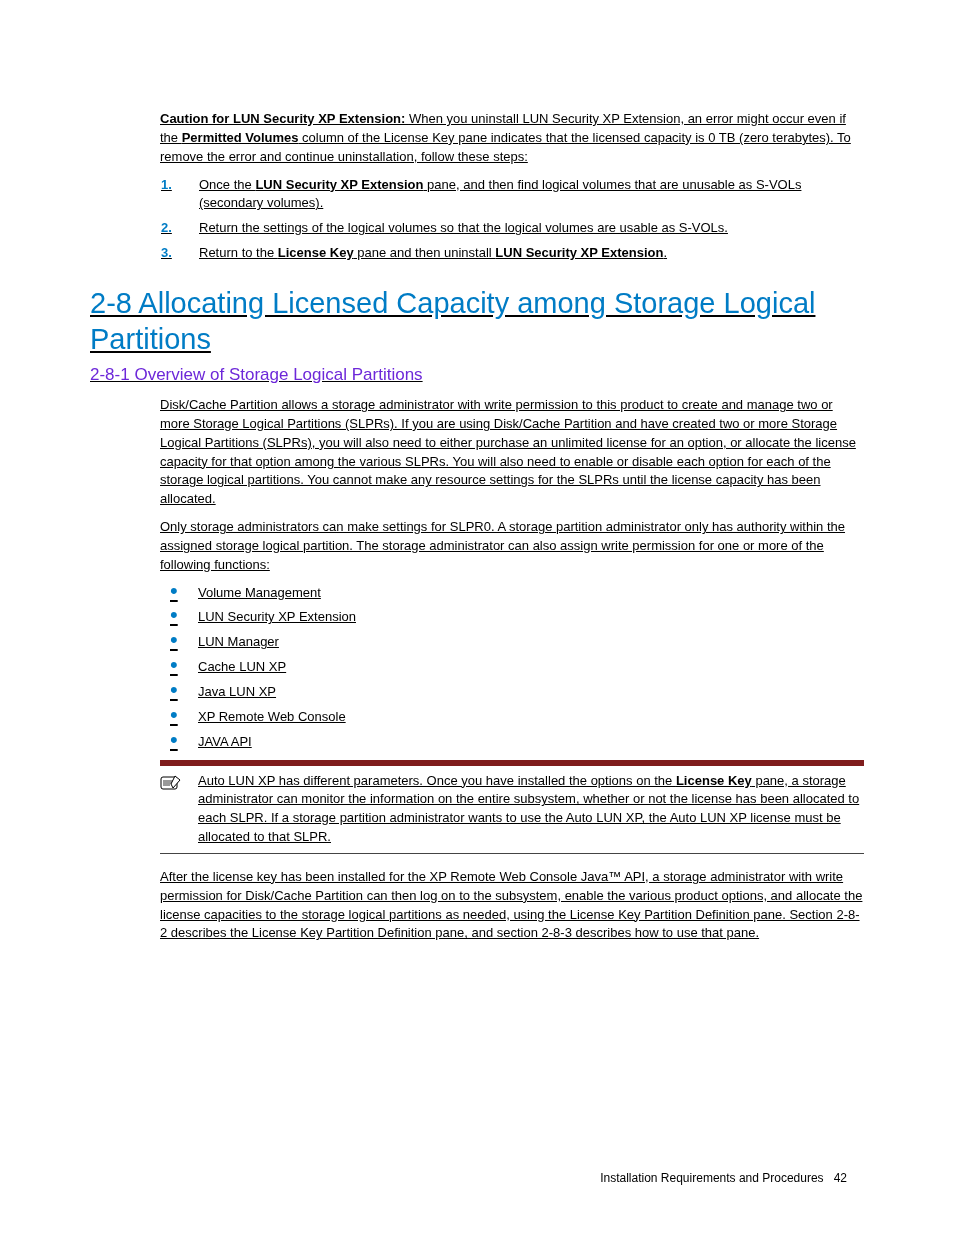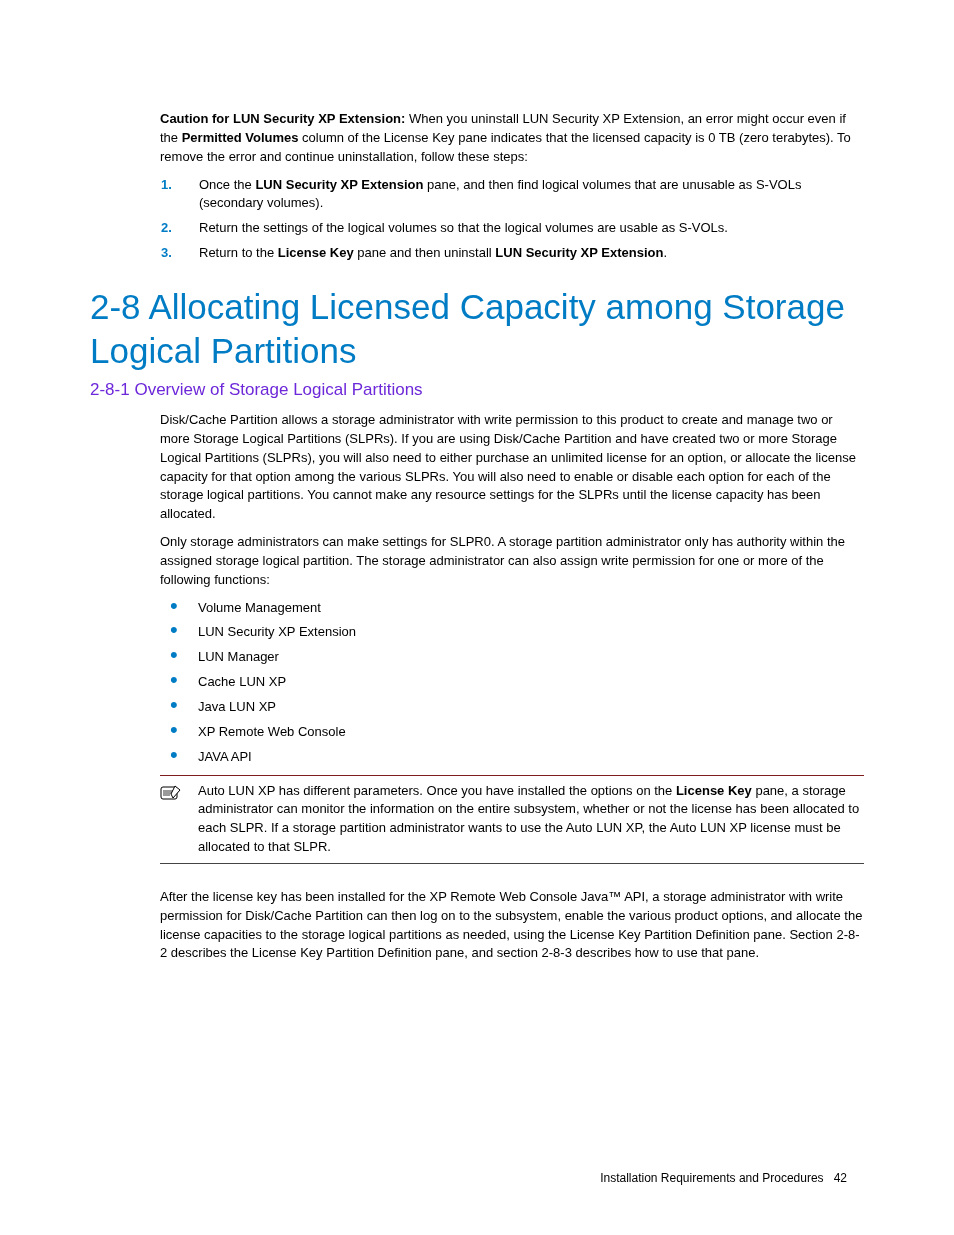--- a/index.html
+++ b/index.html
@@ -9,20 +9,21 @@
     color: #000;
     font-size: 13px;
     line-height: 1.45;
   }
   .page {
     width: 954px;
     min-height: 1235px;
     box-sizing: border-box;
     padding: 110px 90px 24px 90px;
     position: relative;
+    text-decoration: underline;
   }
   .indent {
     padding-left: 70px;
   }
   .bold {
     font-weight: bold;
   }
   p {
     margin: 0 0 9px 0;
   }
@@ -42,21 +43,21 @@
     width: 38px;
     flex-shrink: 0;
   }
   ol.numbered li .body {
     flex: 1;
   }
   h1 {
     font-family: Arial, Helvetica, sans-serif;
     font-weight: 300;
     color: #007cc5;
-    font-size: 35px;
+    font-size: 29px;
     line-height: 1.25;
     margin: 22px 0 4px 0;
   }
   h2 {
     font-family: Arial, Helvetica, sans-serif;
     font-weight: 300;
     color: #6d28d9;
     font-size: 17px;
     margin: 6px 0 8px 0;
   }
@@ -77,24 +78,24 @@
     flex-shrink: 0;
     text-align: left;
     padding-left: 10px;
     box-sizing: border-box;
   }
   ul.bullets li .body {
     flex: 1;
   }
   .note {
     display: flex;
-    border-top: 1px solid #7f1d1d;
+    border-top: 6px solid #7f1d1d;
     border-bottom: 1px solid #444;
     padding: 6px 0 6px 0;
-    margin-bottom: 24px;
+    margin-bottom: 14px;
   }
   .note .icon {
     width: 38px;
     flex-shrink: 0;
   }
   .note .body {
     flex: 1;
   }
   .footer {
     position: absolute;

